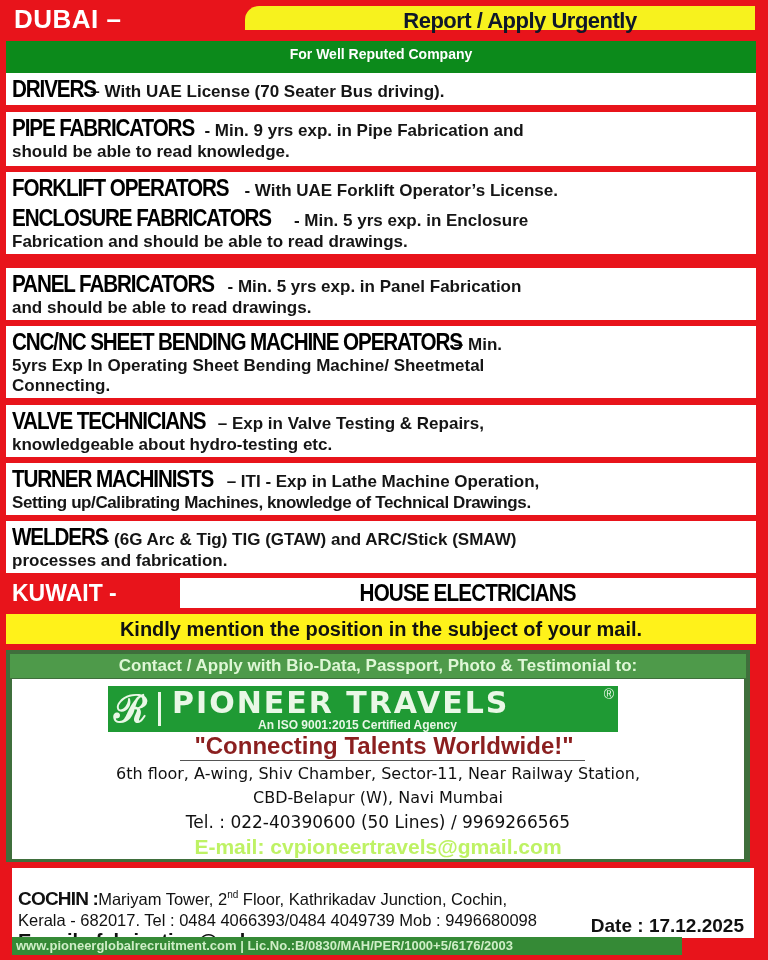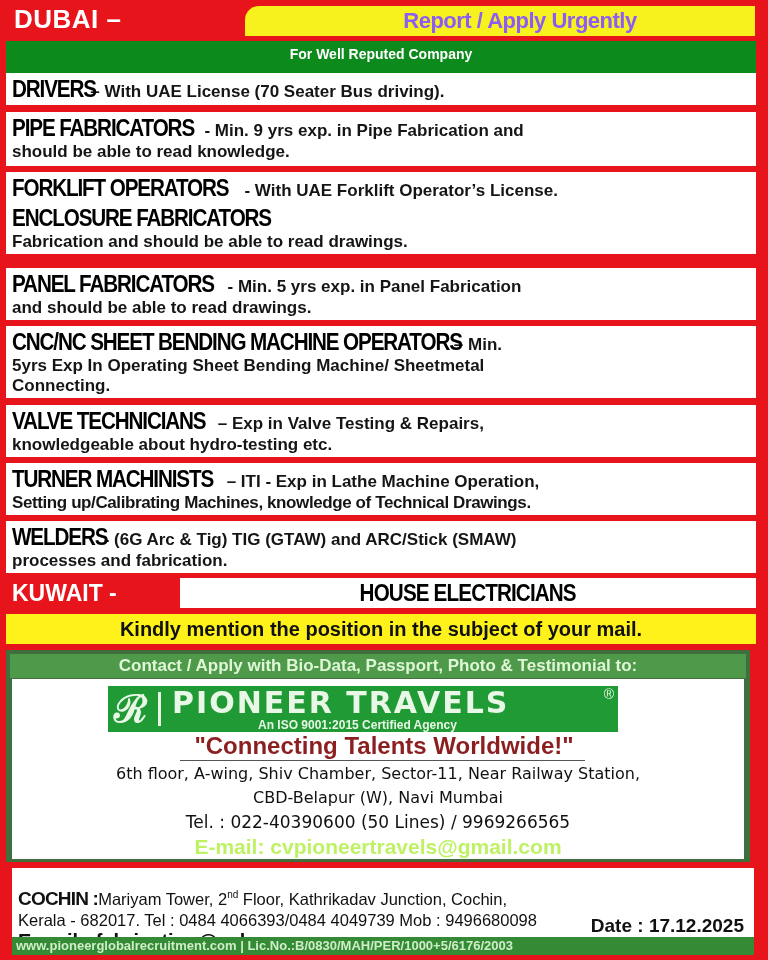--- a/index.html
+++ b/index.html
@@ -2,21 +2,21 @@
 <html><head>
 <meta charset="utf-8">
 <style>
   * { box-sizing: border-box; margin: 0; padding: 0; }
   html, body { width: 768px; height: 960px; overflow: hidden; }
   body { background: #e8141b; font-family: "Liberation Sans", sans-serif; position: relative; }
   .abs { position: absolute; }
 
   
   .hdr-left { left: 0; top: 0; width: 250px; height: 38px; color: #fff; font-weight: bold; font-size: 26px; padding: 4px 0 0 14px; letter-spacing: 0.5px; }
-  .hdr-right { left: 245px; top: 6px; width: 510px; height: 30px; background: #f7f21e; border-radius: 14px 0 0 0; color: #8b5cf6; font-weight: bold; font-size: 22px; text-align: center; line-height: 30px; padding-left: 40px; letter-spacing: -0.5px; }
+  .hdr-right { left: 245px; top: 6px; width: 510px; height: 24px; background: #f7f21e; border-radius: 14px 0 0 0; color: #0f172a; font-weight: bold; font-size: 22px; text-align: center; line-height: 30px; padding-left: 40px; letter-spacing: -0.5px; }
   .green-bar { left: 6px; top: 41px; width: 750px; height: 43px; background: #0c8a1b; color: #fff; font-weight: bold; font-size: 14px; text-align: center; line-height: 27px; }
 
   
   .job { left: 6px; width: 750px; background: #fff; padding: 2px 6px 0 6px; color: #151515; }
   .job .title { font-family: "Liberation Sans", sans-serif; font-weight: bold; font-size: 24px; letter-spacing: -1.3px; transform: scaleX(0.86); transform-origin: left; display: inline-block; line-height: 28px; color: #000; }
   .job-line { display: flex; align-items: baseline; white-space: nowrap; }
   .job .desc { font-size: 17px; line-height: 20px; font-weight: 600; margin-left: -24px; }
   .job .desc2 { font-size: 17px; line-height: 20px; font-weight: 600; }
 
   
@@ -39,21 +39,21 @@
   .tag-underline { left: 180px; top: 760px; width: 405px; height: 1px; background: #555; }
   .addr { left: 12px; width: 732px; text-align: center; color: #111; font-family: "DejaVu Sans", sans-serif; font-size: 16px; line-height: 22px; }
   .email1 { left: 12px; top: 834px; width: 732px; text-align: center; font-weight: bold; font-size: 21px; color: #bef264; line-height: 26px; }
 
   
   .cochin { left: 12px; top: 868px; width: 742px; height: 70px; background: #fff; padding: 16px 6px; color: #111; }
   .cochin .row { font-size: 16.5px; line-height: 21px; white-space: nowrap; }
   .cochin .lbl { font-weight: bold; font-size: 19px; letter-spacing: -0.8px; }
   .cochin .em { font-weight: bold; font-size: 20px; }
   .cochin .date { position: absolute; right: 10px; top: 47px; font-size: 19px; font-weight: 600; }
-  .footer { left: 12px; top: 937px; width: 742px; height: 18px; background: #358a36; color: #cfeec7; font-size: 13px; font-weight: bold; line-height: 18px; padding-left: 4px; white-space: nowrap; }
+  .footer { left: 12px; top: 937px; width: 670px; height: 18px; background: #358a36; color: #cfeec7; font-size: 13px; font-weight: bold; line-height: 18px; padding-left: 4px; white-space: nowrap; }
 </style>
 </head>
 <body>
 
 <div class="abs hdr-left">DUBAI –</div>
 <div class="abs hdr-right">Report / Apply Urgently</div>
 <div class="abs green-bar">For Well Reputed Company</div>
 
 <div class="abs job" style="top:73px;height:32px;">
   <div class="job-line">
@@ -73,20 +73,21 @@
 <div class="abs job" style="top:172px;height:32px;">
   <div class="job-line">
       <span class="title">FORKLIFT OPERATORS</span>
       <span class="desc">&nbsp;<span>-</span>&nbsp;<span>With UAE Forklift Operator’s License.</span></span>
     </div>
 </div>
 
 <div class="abs job" style="top:202px;height:52px;">
   <div class="job-line">
       <span class="title">ENCLOSURE FABRICATORS</span>
+      <span class="desc">&nbsp;<span>-</span>&nbsp;<span>Min. 5 yrs exp. in Enclosure</span></span>
     </div>
   <div class="desc2">Fabrication and should be able to read drawings.</div>
 </div>
 
 <div class="abs job" style="top:268px;height:52px;">
   <div class="job-line">
       <span class="title">PANEL FABRICATORS</span>
       <span class="desc">&nbsp;<span>-</span>&nbsp;<span>Min. 5 yrs exp. in Panel Fabrication</span></span>
     </div>
   <div class="desc2">and should be able to read drawings.</div>

